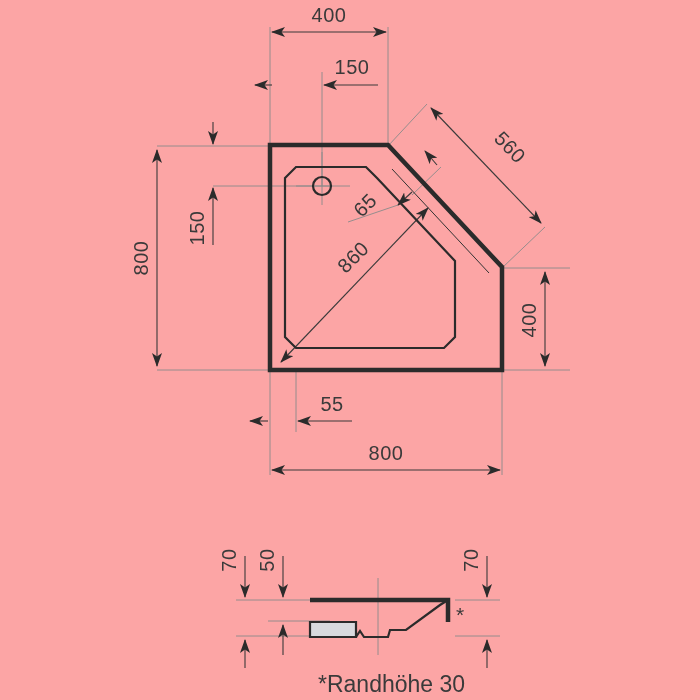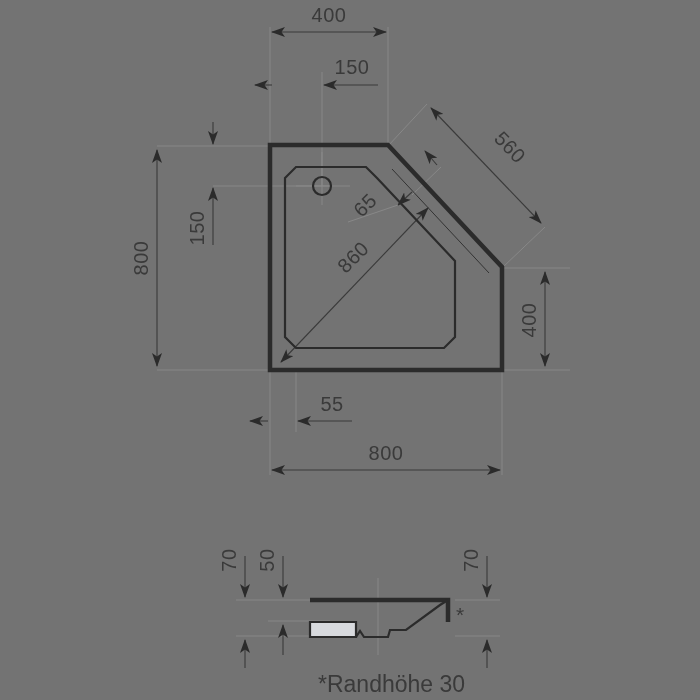--- a/index.html
+++ b/index.html
@@ -10,21 +10,21 @@
   body {
     width: 700px;
     height: 700px;
     font-family: "Liberation Sans", sans-serif;
     overflow: hidden;
   }
   #drawing-root {
     position: relative;
     width: 700px;
     height: 700px;
-    background: #737373;
+    background: #fca5a5;
   }
   svg#technical-drawing {
     display: block;
     width: 700px;
     height: 700px;
   }
   .thin {
     fill: none;
     stroke: #333333;
     stroke-width: 1;

